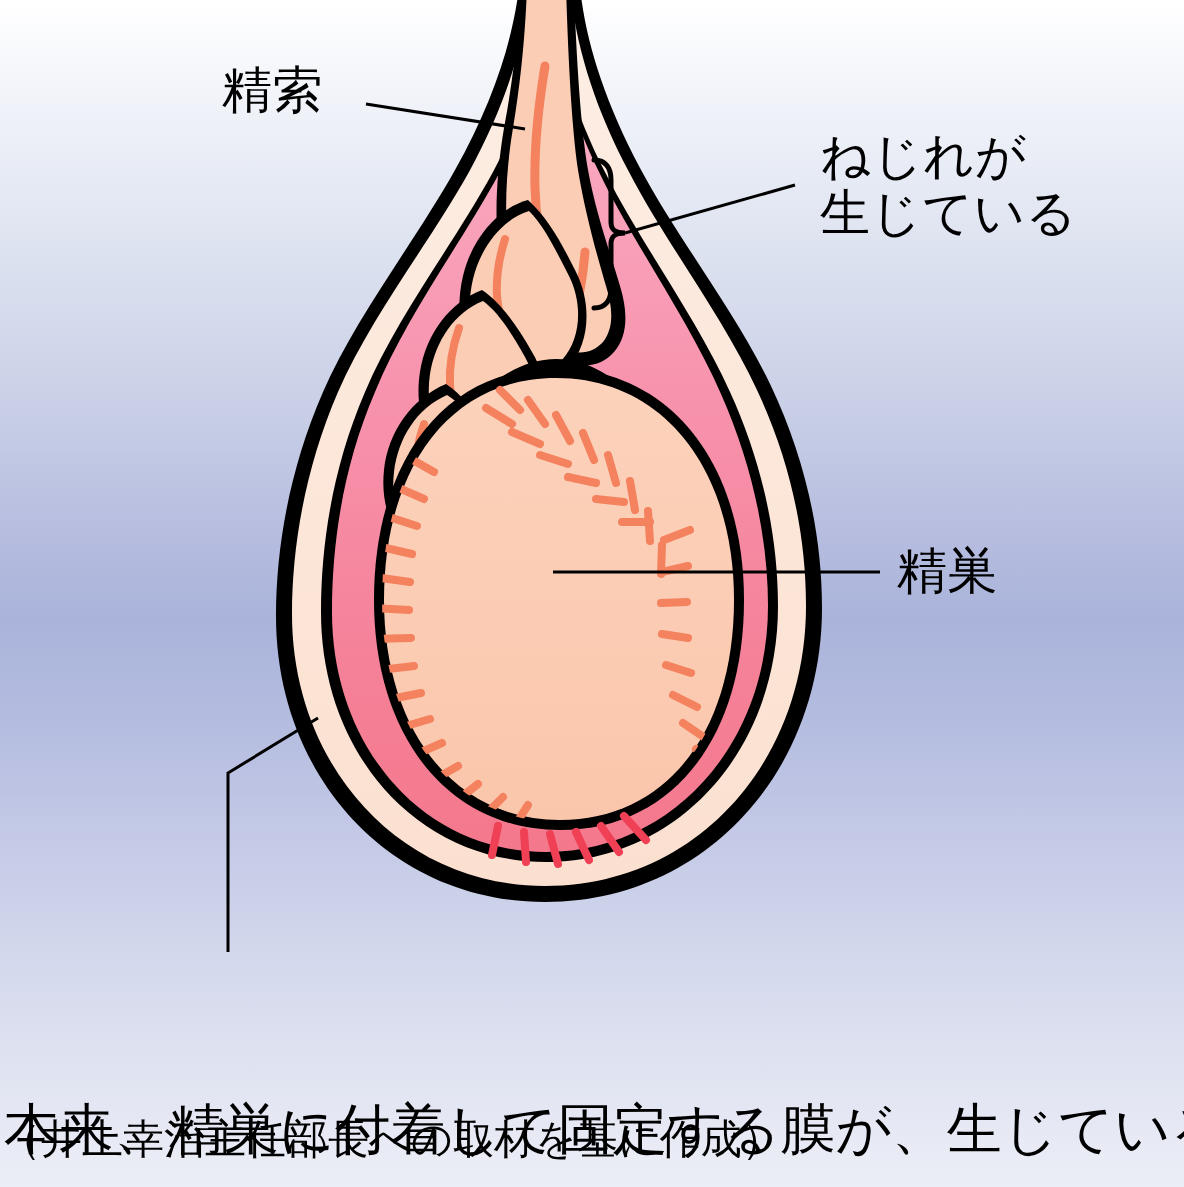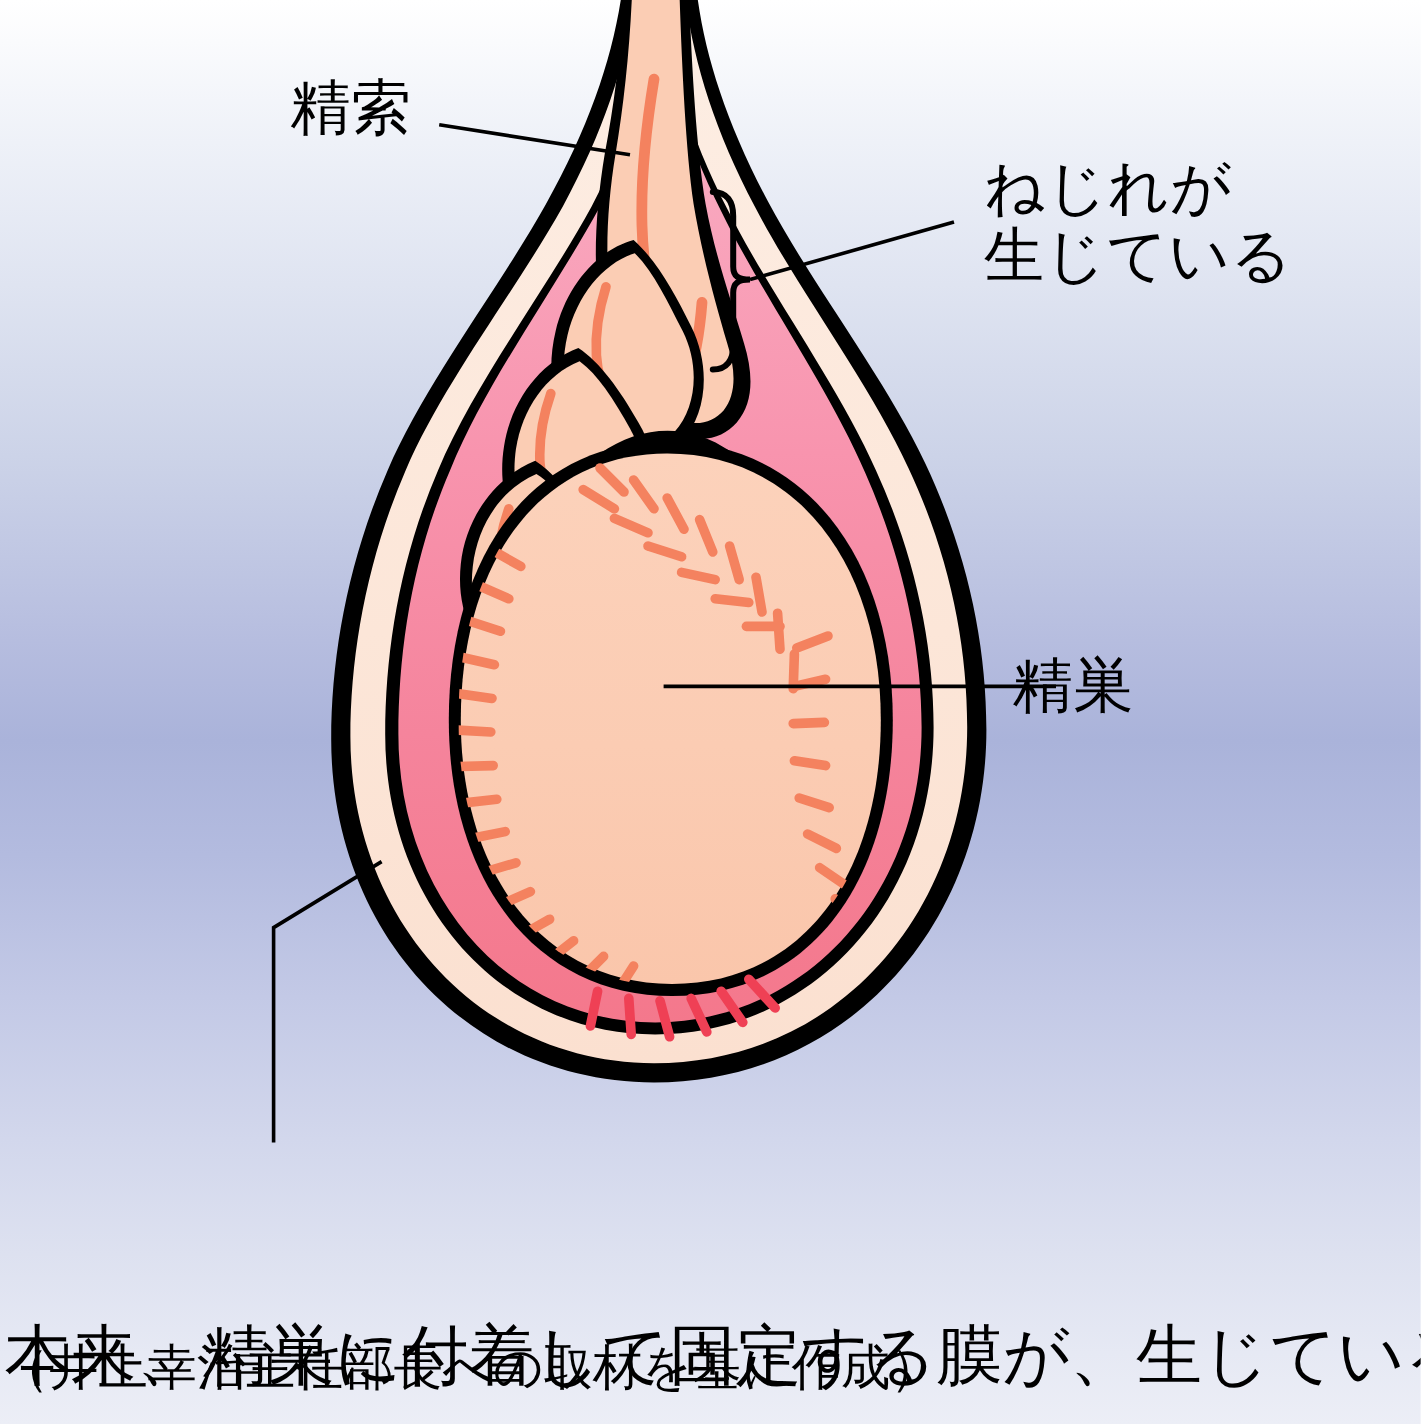--- a/index.html
+++ b/index.html
@@ -30,23 +30,23 @@
 
   .label {
     position:absolute;
     color:#000;
     font-size:50px;
     line-height:1.14;
     letter-spacing:0.01em;
     white-space:pre;
     font-family:"DejaVu Sans","Liberation Sans",sans-serif;
   }
-  #label-cord   { left:222px; top:62px;margin-left:20px; }
+  #label-cord   { left:222px; top:62px; }
   #label-twist  { left:820px; top:128px; }
-  #label-testis { left:844px; top:543px;text-align:center; }
+  #label-testis { left:897px; top:543px;text-align:center; }
 
   #caption {
     position:absolute;
     left:4px; top:940px;
     width:1180px;
     color:#000;
     font-size:55px;
     line-height:1.38;
     white-space:pre;
     font-family:"DejaVu Sans","Liberation Sans",sans-serif;

